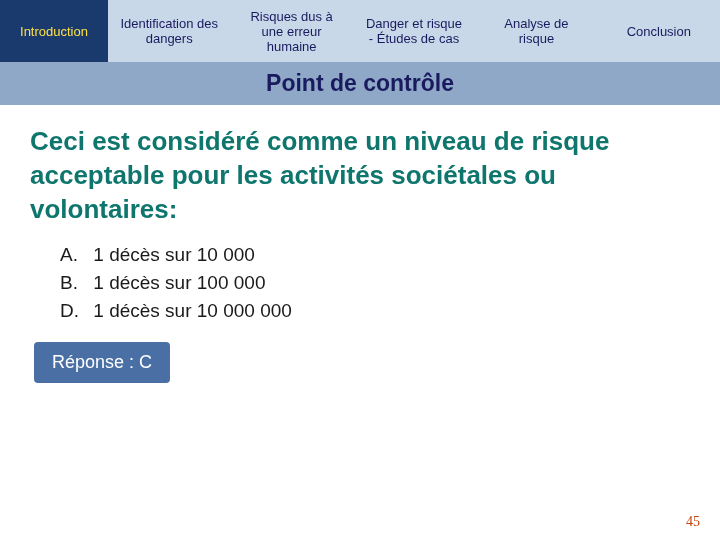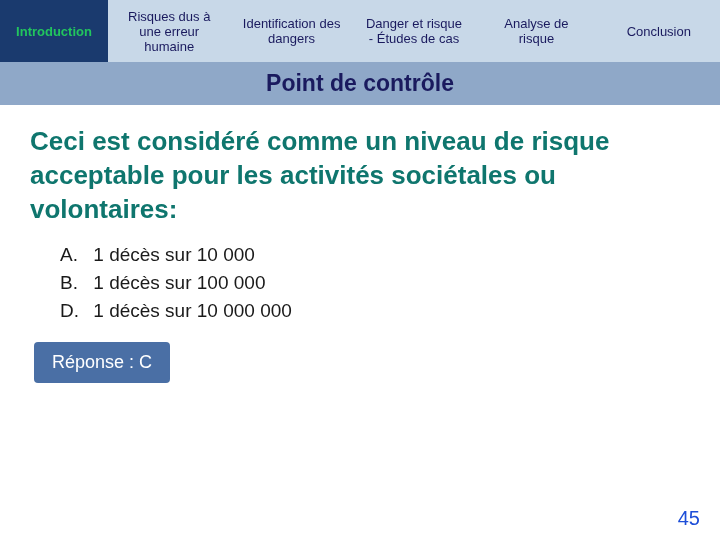--- a/index.html
+++ b/index.html
@@ -33,22 +33,22 @@
     }
 
     .nav-item.active {
       background: #1a3a6e;
       color: #ffffff;
       font-weight: bold;
     }
 
     .nav-item:first-child {
       background: #1a3a6e;
-      color: #22c55e;
-      font-weight: bold;
+      color: #fde047;
+      font-weight: normal;
       flex: 0 0 108px;
     }
 
     
     .section-bar {
       background: #8fa8c8;
       text-align: center;
       padding: 8px 0;
       font-size: 23px;
       font-weight: bold;
@@ -100,37 +100,37 @@
       border-radius: 4px;
       cursor: pointer;
       margin-left: 4px;
     }
 
     
     .page-number {
       position: absolute;
       bottom: 10px;
       right: 20px;
-      font-size: 20px;
-      color: #1d4ed8;
-      font-family: Liberation Sans, sans-serif;
+      font-size: 14px;
+      color: #c2410c;
+      font-family: Liberation Serif, serif;
     }
   </style>
 </head>
 <body>
 
 <nav class="nav-bar">
   <div class="nav-item active">
     <span>Introduction</span>
   </div>
   <div class="nav-item">
-    <span>Risques dus à une erreur humaine</span>
+    <span>Identification des dangers</span>
   </div>
   <div class="nav-item">
-    <span>Identification des dangers</span>
+    <span>Risques dus à une erreur humaine</span>
   </div>
   <div class="nav-item">
     <span>Danger et risque - Études de cas</span>
   </div>
   <div class="nav-item">
     <span>Analyse de risque</span>
   </div>
   <div class="nav-item">
     <span>Conclusion</span>
   </div>

